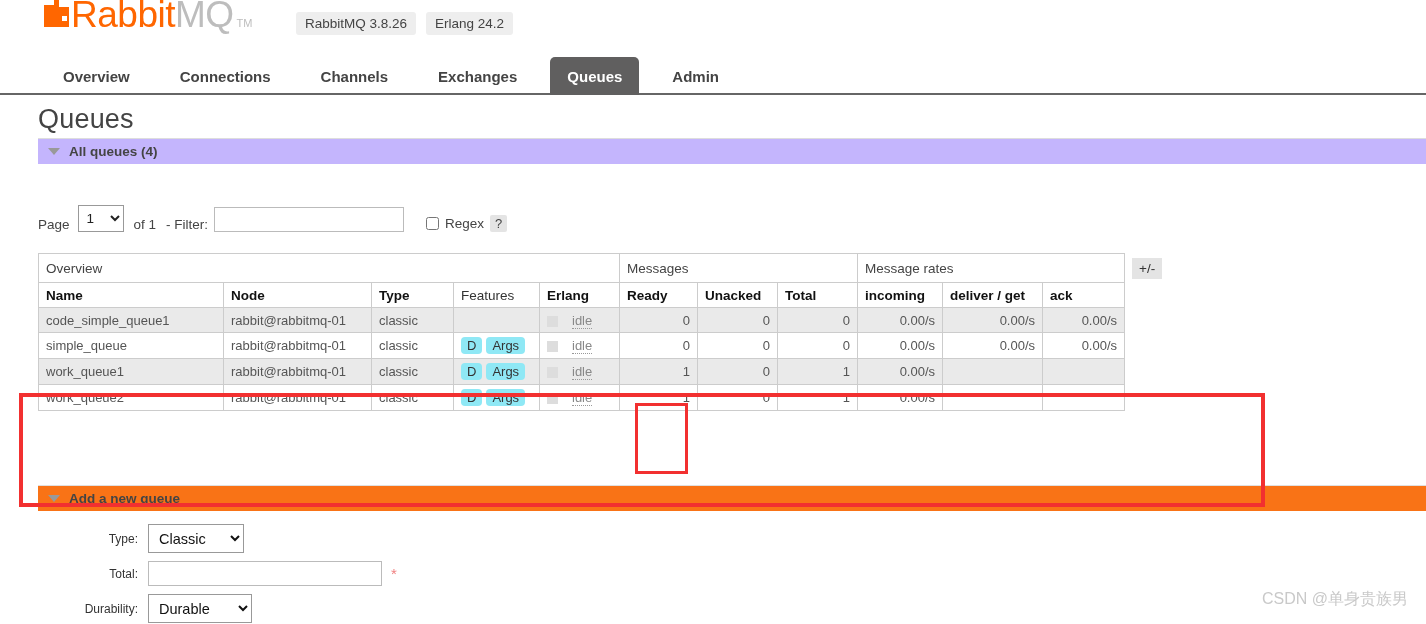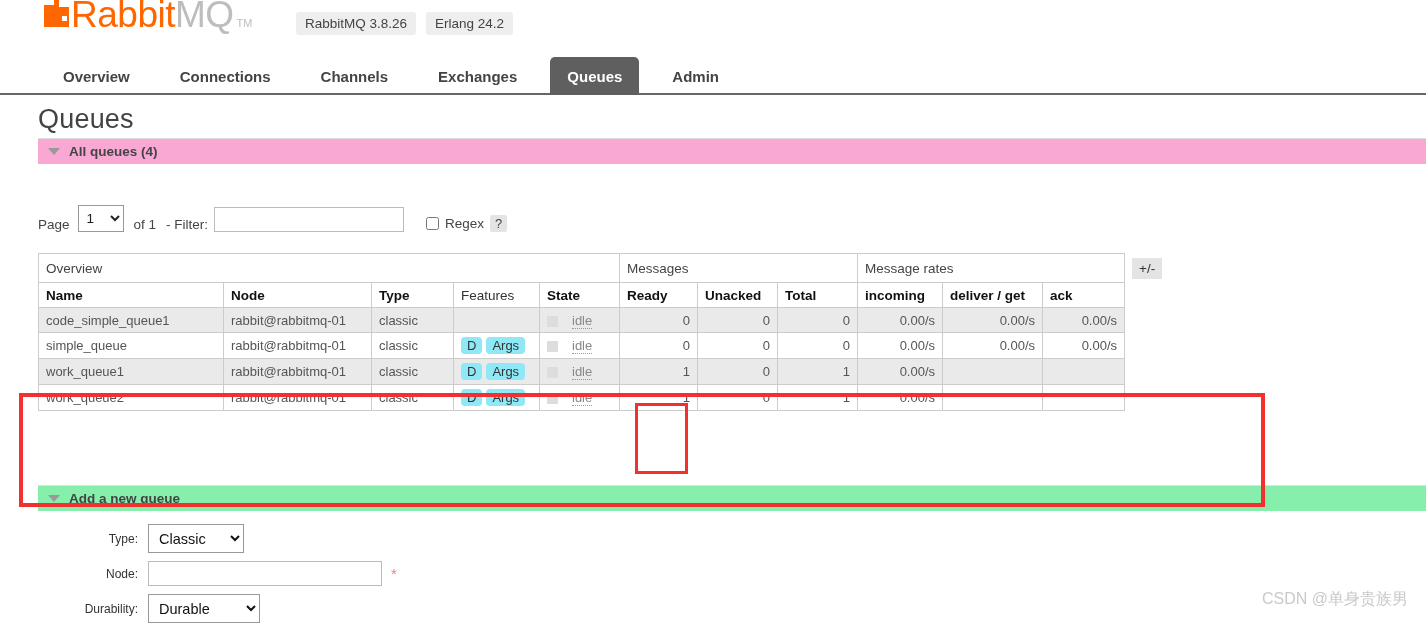--- a/index.html
+++ b/index.html
@@ -59,21 +59,21 @@
 
   
   #main { position:absolute; left:0; top:100px; width:1426px; }
   h1.page-title {
     margin:0 0 0 38px; font-size:27px; font-weight:400; color:#444;
     letter-spacing:0.2px; line-height:38px;
   }
 
   .section-head {
     margin-left:38px; margin-right:0;
-    background:#f9a8d4;
+    background:#c4b5fd;
     border-top:1px solid #ddd;
     font-weight:bold; font-size:13.5px; color:#444;
     padding:5px 0 5px 0;
     display:flex; align-items:center;
     cursor:pointer;
   }
   .tri {
     width:0;height:0;
     border-left:6px solid transparent; border-right:6px solid transparent;
     border-top:7px solid #999;
@@ -155,21 +155,21 @@
   }
   .plusminus {
     display:inline-block; background:#e4e4e4; color:#333;
     padding:3px 7px; font-size:13.5px; cursor:pointer;
   }
   td.pm-cell { border:none !important; background:#fff !important; vertical-align:top; padding-left:10px;}
 
   
   #addqueue-head {
     position:absolute; left:38px; top:485px; width:1388px;
-    background:#86efac; height:26px;
+    background:#f97316; height:26px;
     display:flex; align-items:center;
     font-weight:bold; font-size:13.5px; color:#444;
     border-top:1px solid #e0e0e0;
   }
   #addqueue-form { position:absolute; left:0; top:524px; }
   .fr { display:flex; align-items:center; margin-bottom:8px; }
   .fr .flabel {
     width:148px; text-align:right; padding-right:10px;
     font-size:12px; color:#333;
   }
@@ -280,21 +280,21 @@
       <th colspan="3">Message rates</th>
       <td class="pm-cell">
         <span class="plusminus">+/-</span>
       </td>
     </tr>
     <tr class="col-row">
       <th>Name</th>
       <th>Node</th>
       <th>Type</th>
       <th class="plain">Features</th>
-      <th>State</th>
+      <th>Erlang</th>
       <th>Ready</th>
       <th>Unacked</th>
       <th>Total</th>
       <th>incoming</th>
       <th>deliver / get</th>
       <th>ack</th>
       <td class="pm-cell"></td>
     </tr>
 
     <tr class="data odd">
@@ -380,27 +380,27 @@
 </div>
 
 <div id="addqueue-form">
   <div class="fr">
     <div class="flabel">Type:</div>
     <select class="fsel">
       <option>Classic</option>
     </select>
   </div>
   <div class="fr">
-    <div class="flabel">Node:</div>
+    <div class="flabel">Total:</div>
     <input class="ftext" type="text" value="" style="">
     <span class="req">*</span>
   </div>
   <div class="fr">
     <div class="flabel">Durability:</div>
-    <select class="fsel" style="width:112px">
+    <select class="fsel" style="width:104px">
       <option>Durable</option>
     </select>
   </div>
 
 </div>
 
 <div class="anno" id="anno-outer" style="border-color: rgb(242, 48, 48);"></div>
 <div class="anno" id="anno-inner" style="border-color: rgb(242, 48, 48);"></div>
 
 <div id="watermark">CSDN @单身贵族男</div>

